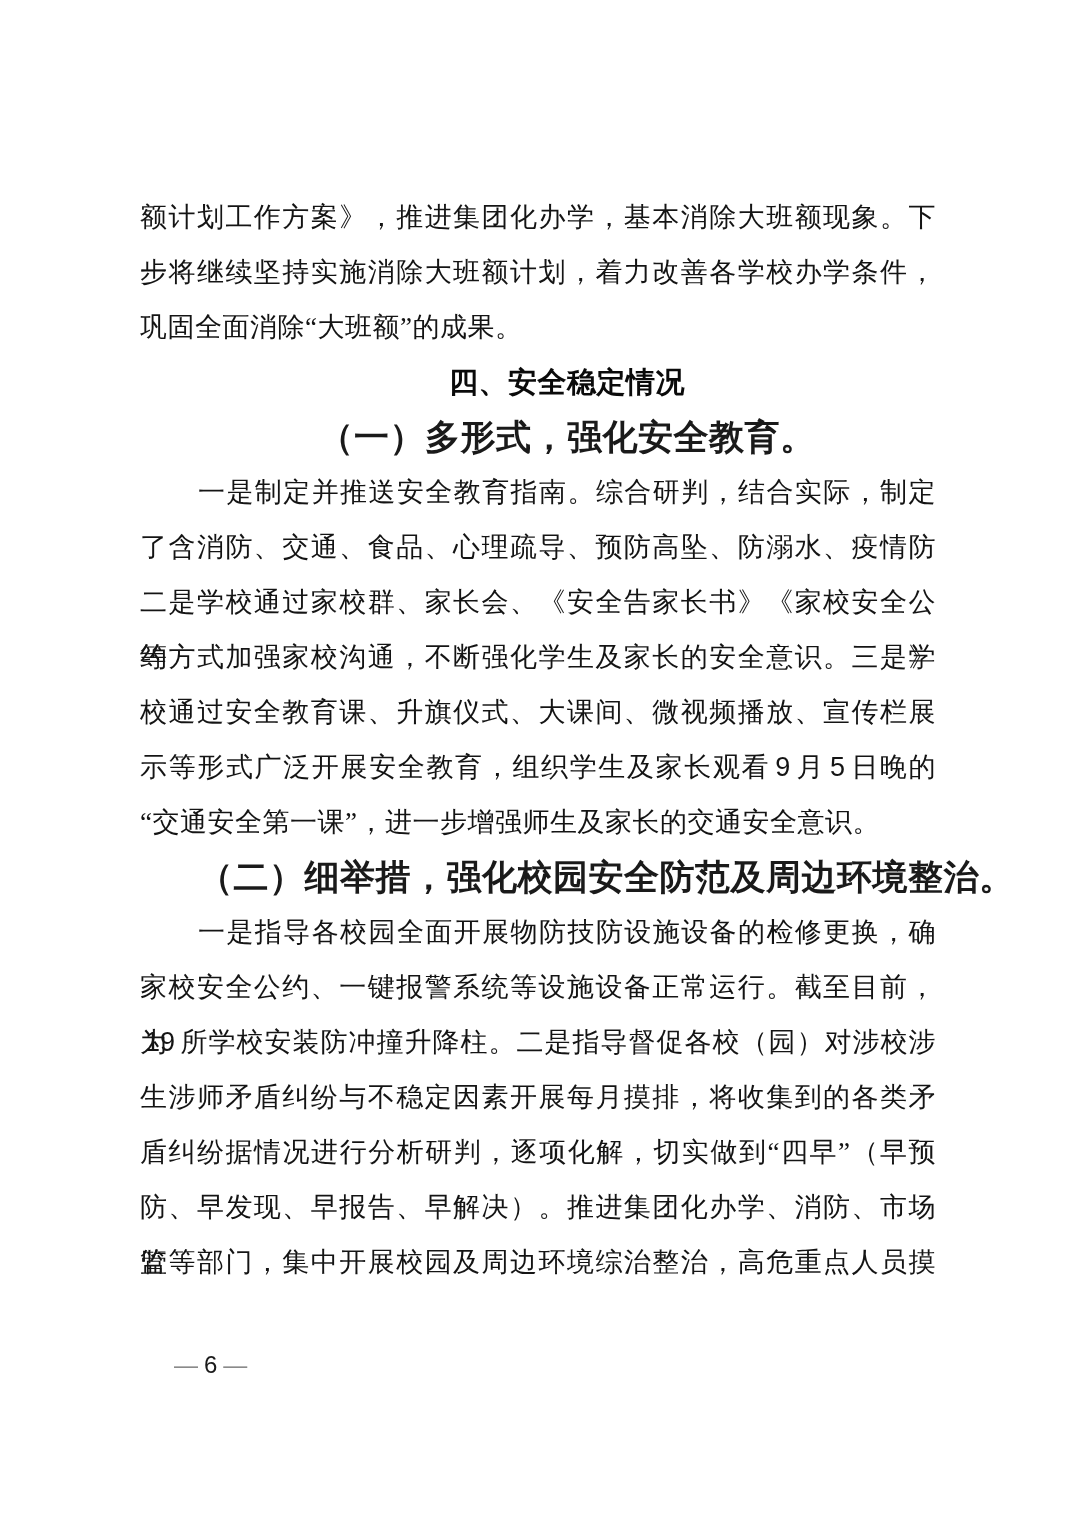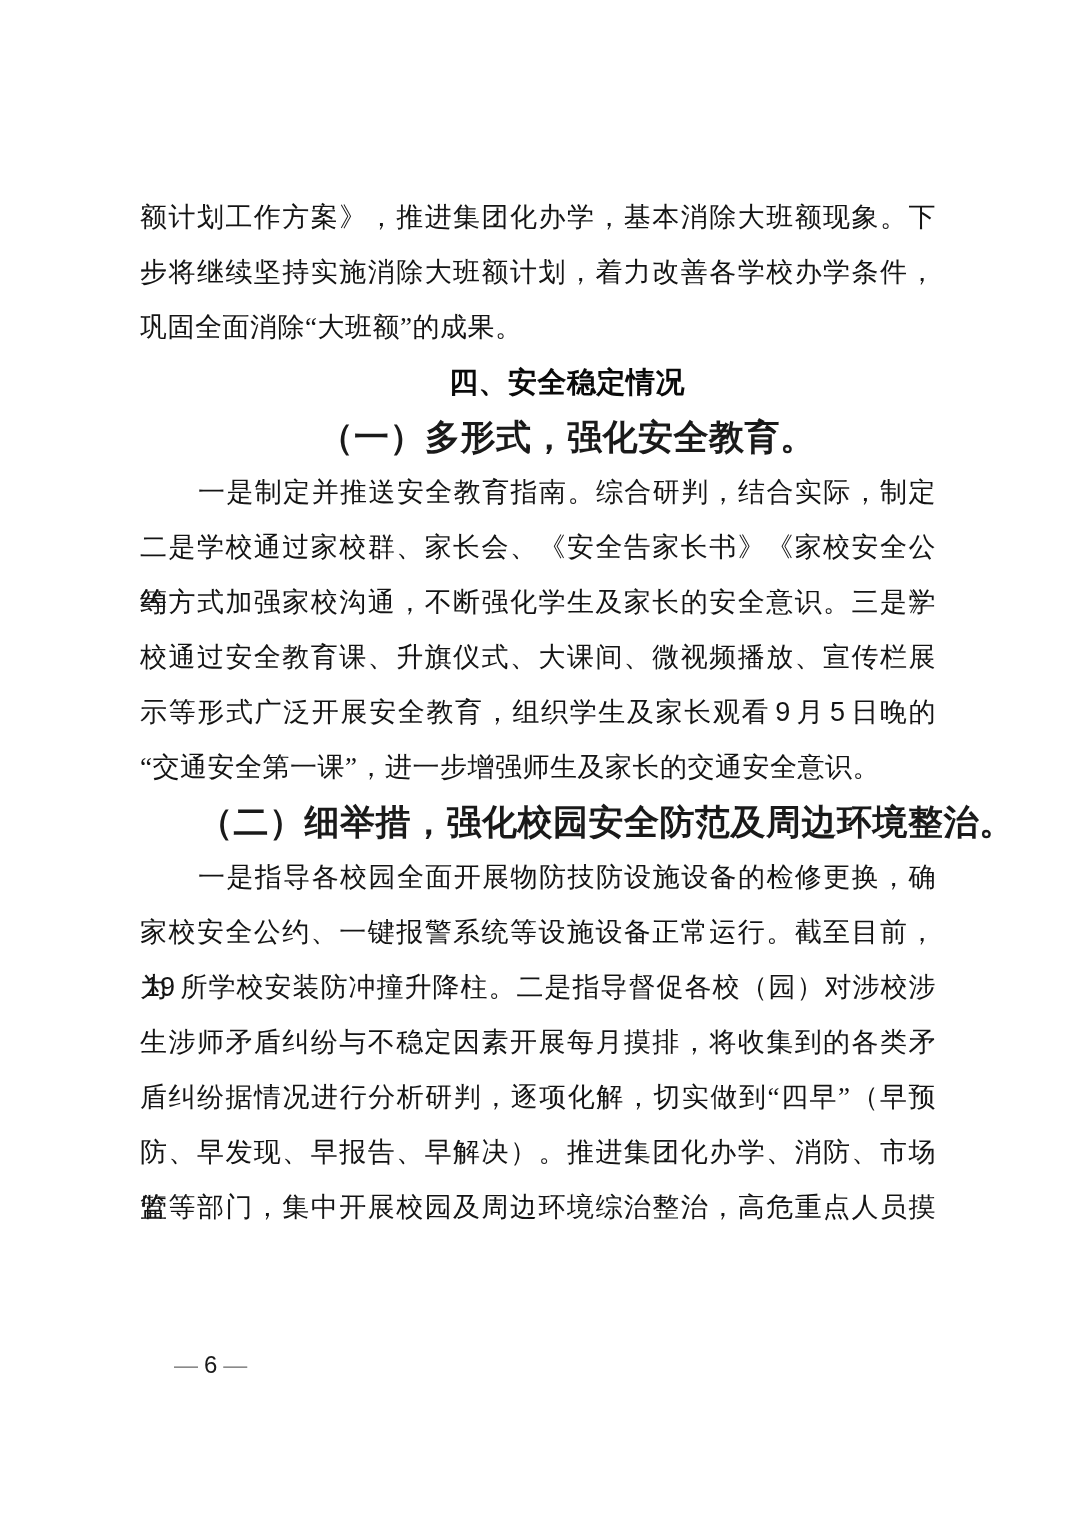--- a/index.html
+++ b/index.html
@@ -77,20 +77,21 @@
 
 <div class="page">
 
   <div class="content">
       <div class="line body justify">额计划工作方案》，推进集团化办学，基本消除大班额现象。下一</div>
       <div class="line body justify">步将继续坚持实施消除大班额计划，着力改善各学校办学条件，</div>
       <div class="line body">巩固全面消除“大班额”的成果。</div>
       <div class="line heading indent">四、安全稳定情况</div>
       <div class="line subheading indent">（一）多形式，强化安全教育。</div>
       <div class="line body indent justify">一是制定并推送安全教育指南。综合研判，结合实际，制定</div>
+      <div class="line body justify">了含消防、交通、食品、心理疏导、预防高坠、防溺水、疫情防</div>
       <div class="line body justify">二是学校通过家校群、家长会、《安全告家长书》《家校安全公约》</div>
       <div class="line body justify">等方式加强家校沟通，不断强化学生及家长的安全意识。三是学</div>
       <div class="line body justify">校通过安全教育课、升旗仪式、大课间、微视频播放、宣传栏展</div>
       <div class="line body justify">示等形式广泛开展安全教育，组织学生及家长观看<span class="num">9</span>月<span class="num">5</span>日晚的</div>
       <div class="line body">“交通安全第一课”，进一步增强师生及家长的交通安全意识。</div>
       <div class="line subheading indent">（二）细举措，强化校园安全防范及周边环境整治。</div>
       <div class="line body indent justify">一是指导各校园全面开展物防技防设施设备的检修更换，确</div>
       <div class="line body justify">家校安全公约、一键报警系统等设施设备正常运行。截至目前，为</div>
       <div class="line body justify"><span class="num">19</span>所学校安装防冲撞升降柱。二是指导督促各校（园）对涉校涉</div>
       <div class="line body justify">生涉师矛盾纠纷与不稳定因素开展每月摸排，将收集到的各类矛</div>

